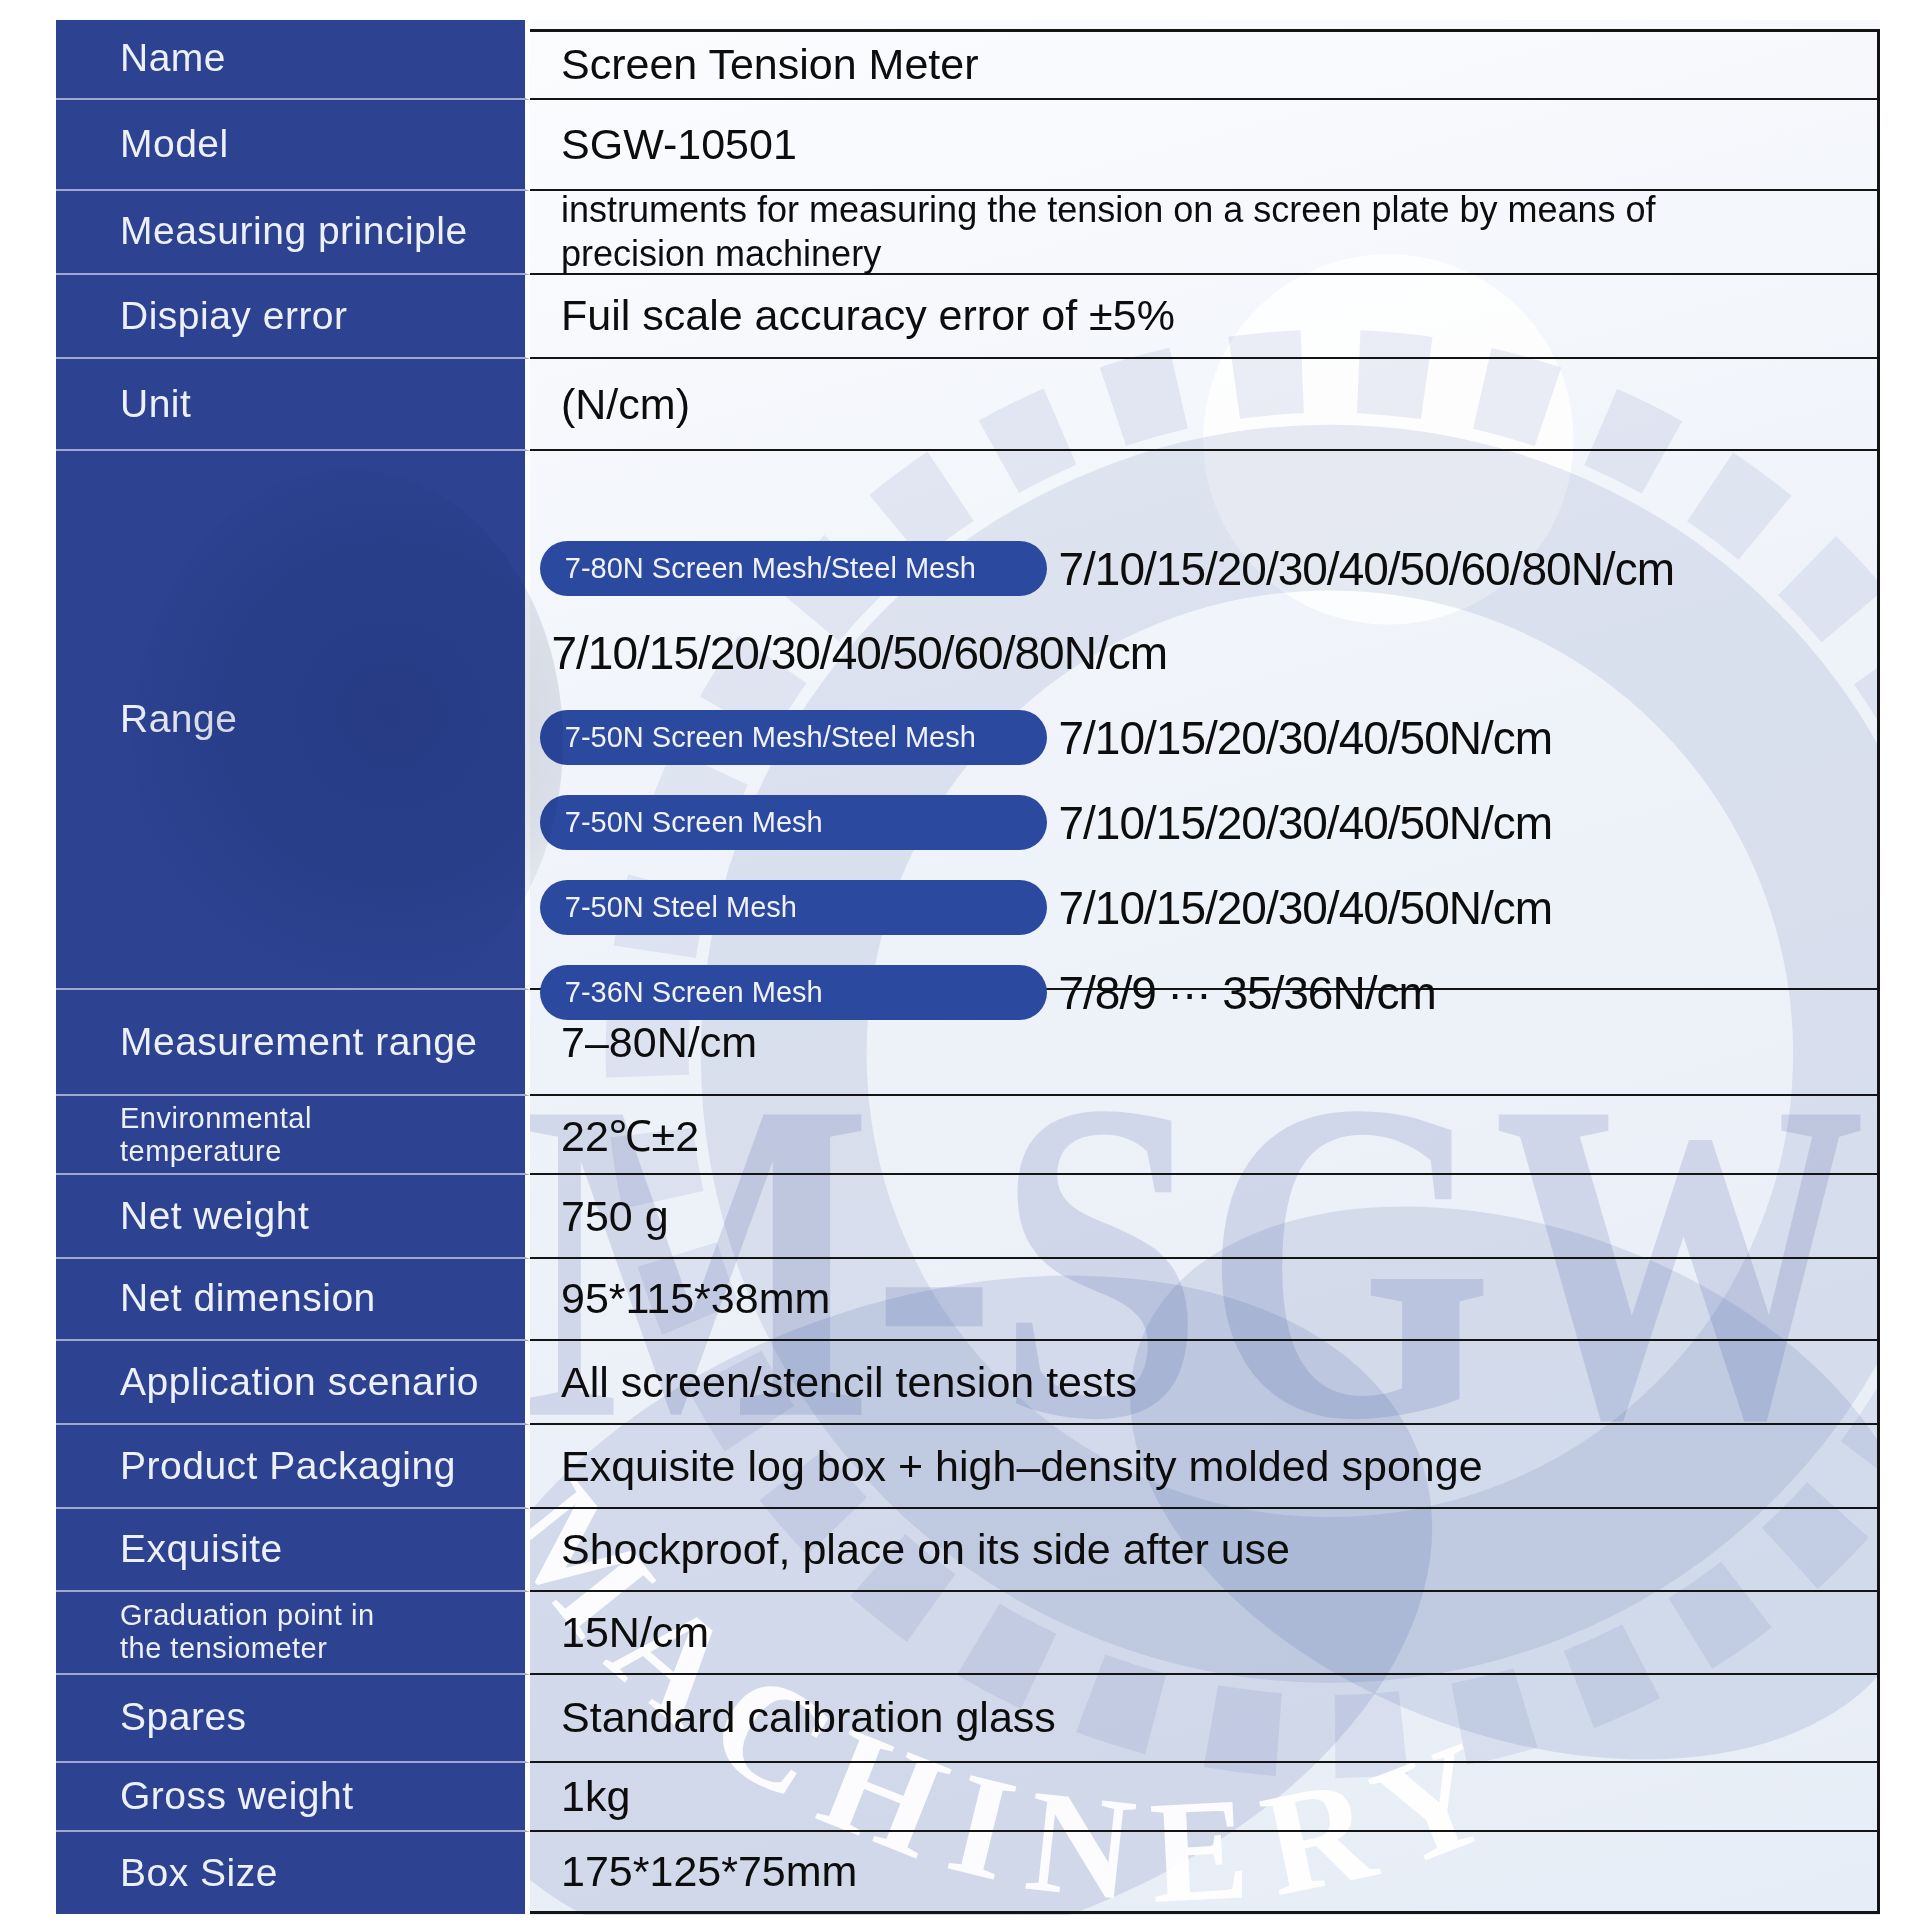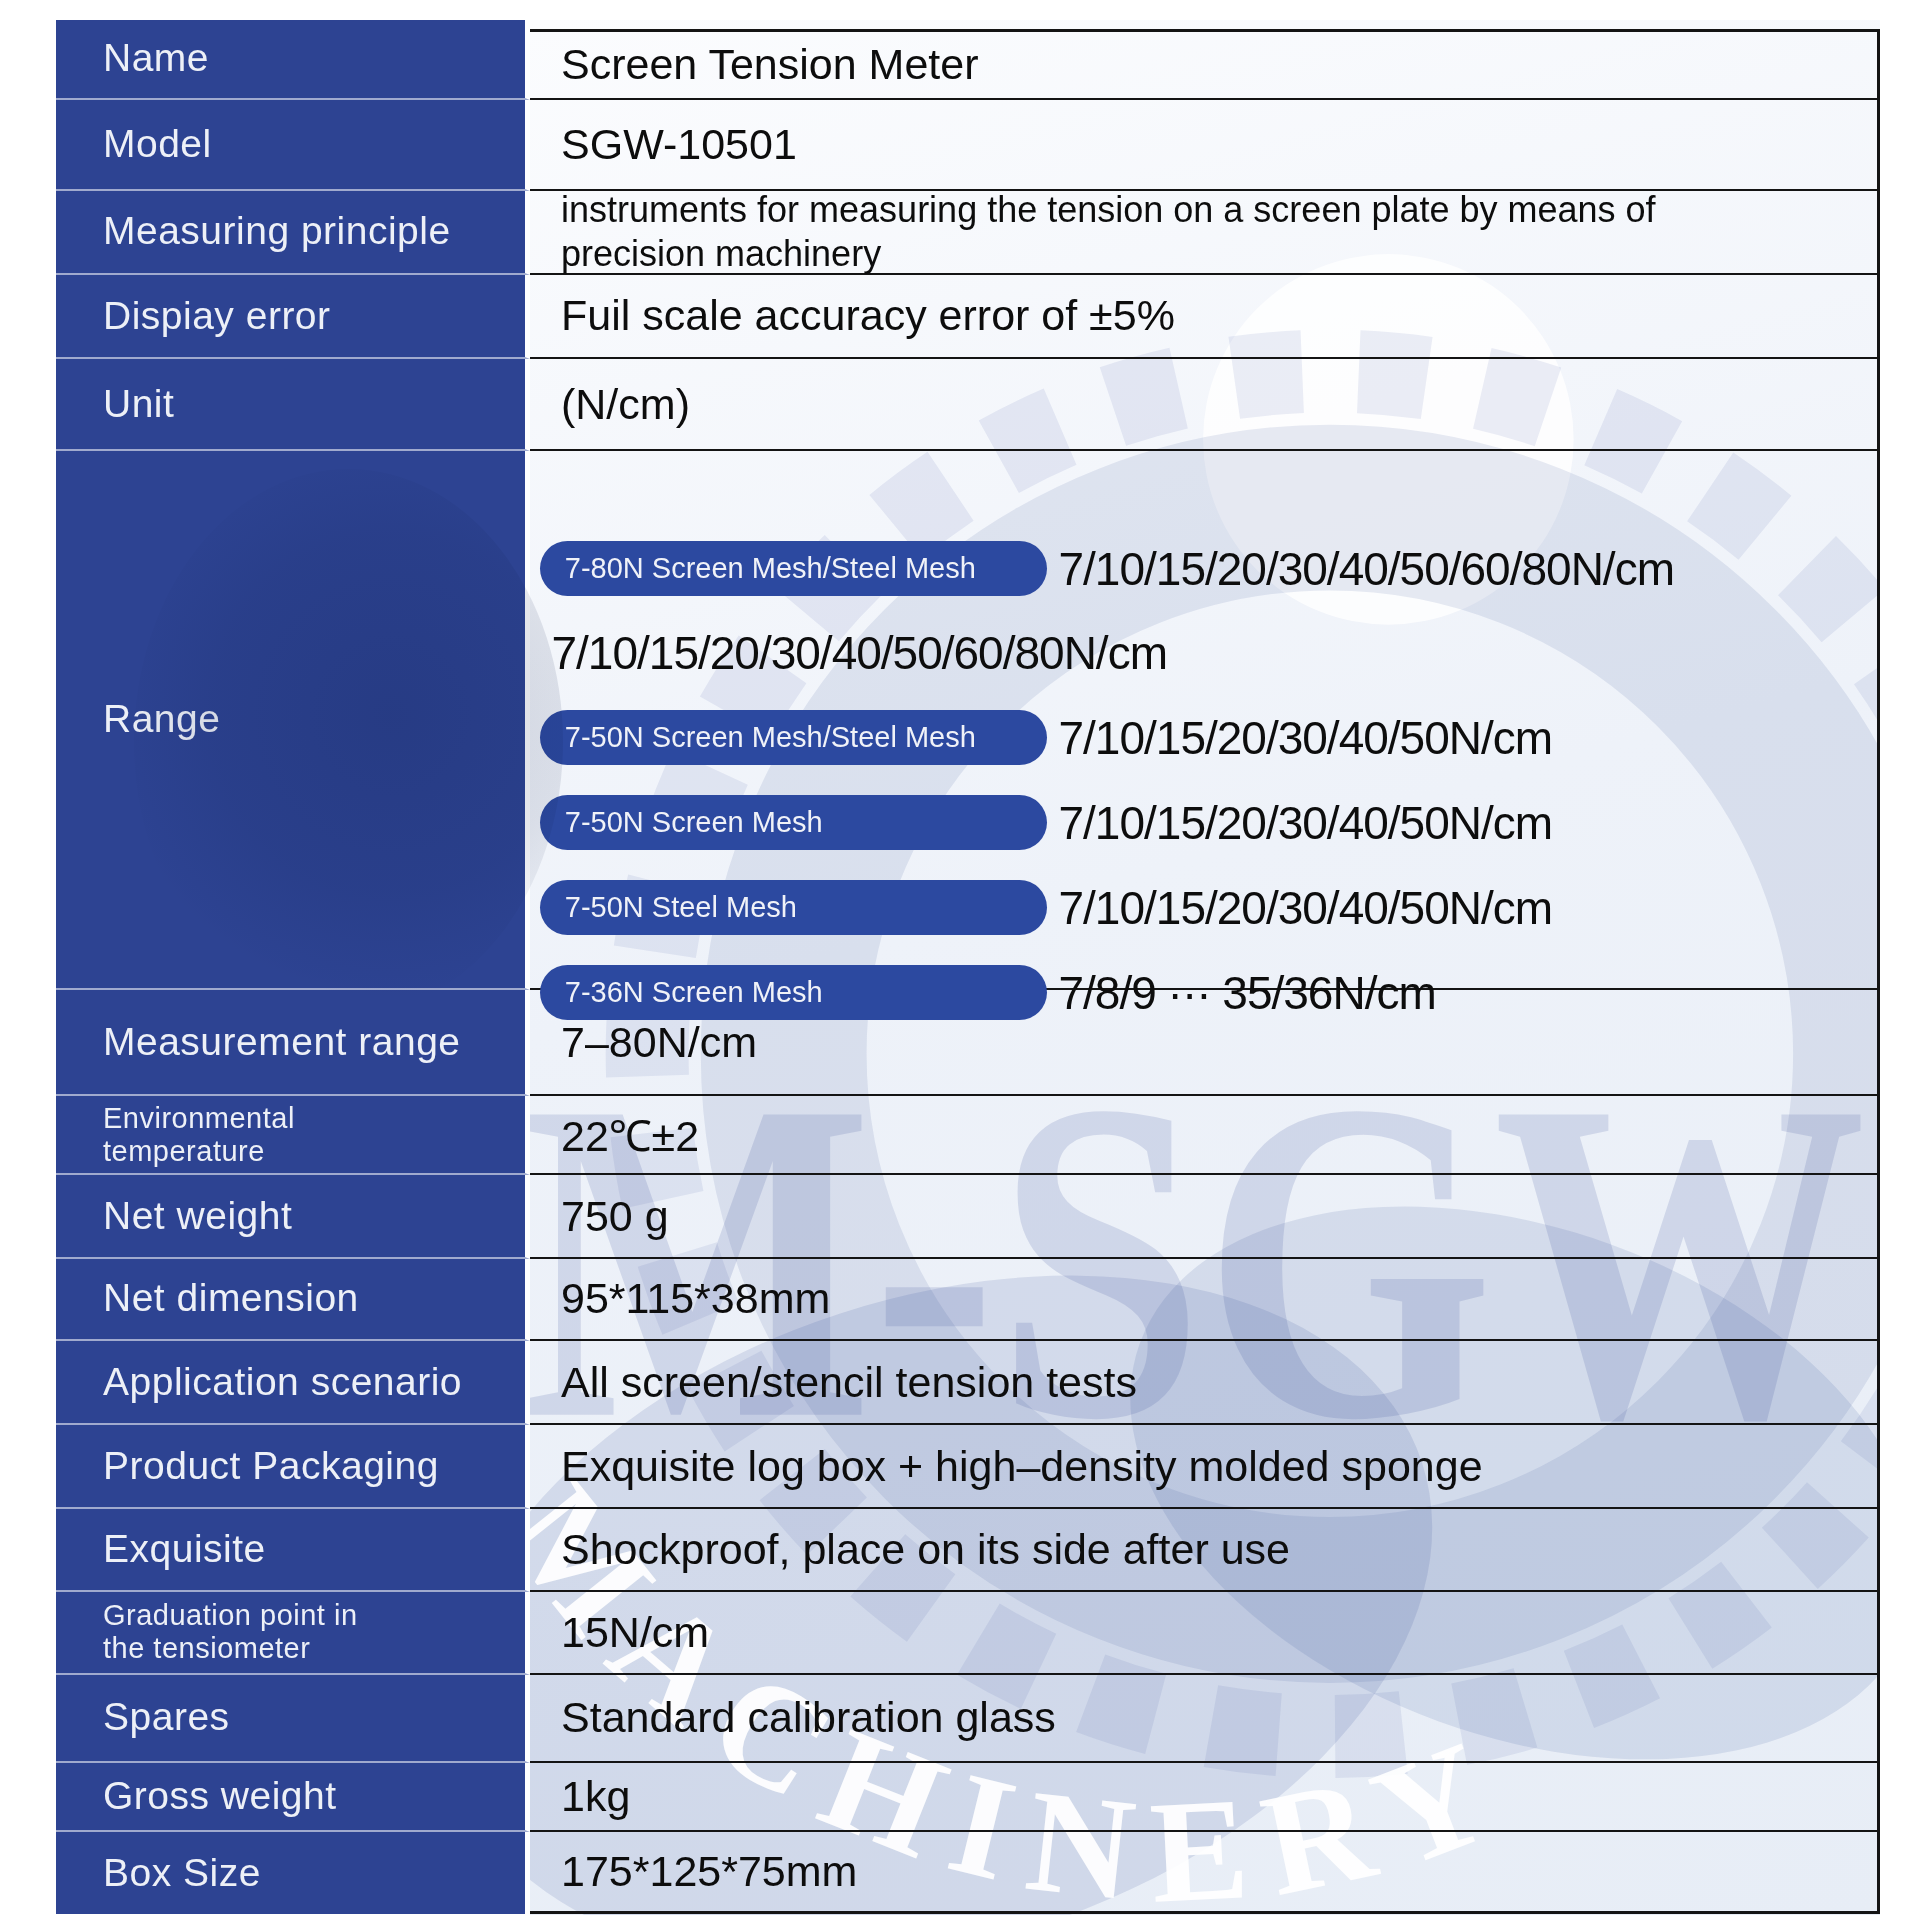--- a/index.html
+++ b/index.html
@@ -11,21 +11,21 @@
   
   .valbg{position:absolute;left:474px;top:0;width:1350px;height:100%;z-index:0;
          background:linear-gradient(165deg,#fbfcfe 0%,#eef2f9 45%,#e7edf6 100%);}
 
   .watermark{position:absolute;left:474px;top:0;width:1350px;height:100%;z-index:1;pointer-events:none;}
 
   .rows{position:relative;z-index:2;display:flex;flex-direction:column;width:100%;height:100%;}
   .row{display:flex;width:100%;box-sizing:border-box;}
   .lab{width:474px;box-sizing:border-box;background:#2d4392;border-right:5.9px solid #ffffff;
        border-bottom:2px solid rgba(255,255,255,.55);color:#edf0f7;display:flex;align-items:center;
-       padding-left:47px;font-size:39px;letter-spacing:0.5px;font-weight:400;}
+       padding-left:64px;font-size:39px;letter-spacing:0.5px;font-weight:400;}
   .lab span{position:relative;z-index:3;line-height:1.15;}
   .lab-small{font-size:29px;}
   .lab-small span{max-width:293px;}
   .val{flex:1;box-sizing:border-box;border-bottom:2.9px solid #141414;border-right:3.9px solid #141414;
        display:flex;align-items:center;padding-left:31px;font-size:43px;color:#0d0d0d;background:transparent;}
   .row-first .val{border-top:3.9px solid #141414;margin-top:9px;}
   .row-last .lab{border-bottom:none;}
   .row-last .val{border-bottom:3.9px solid #141414;}
 
   .val-2line{flex-direction:column;align-items:flex-start;justify-content:center;font-size:36px;line-height:1.22;}

